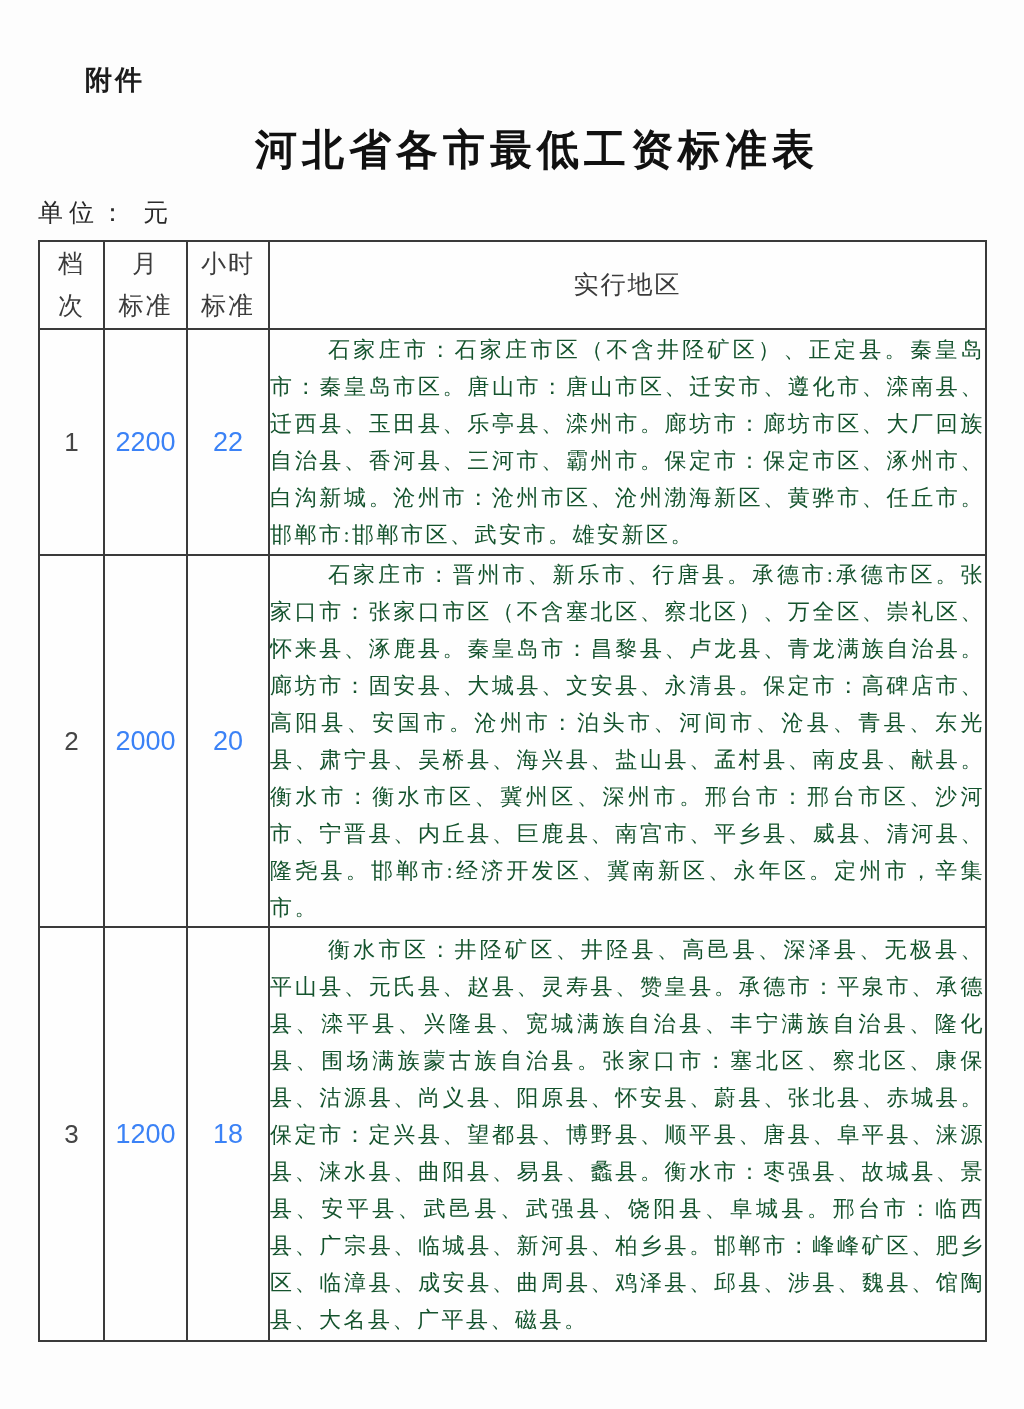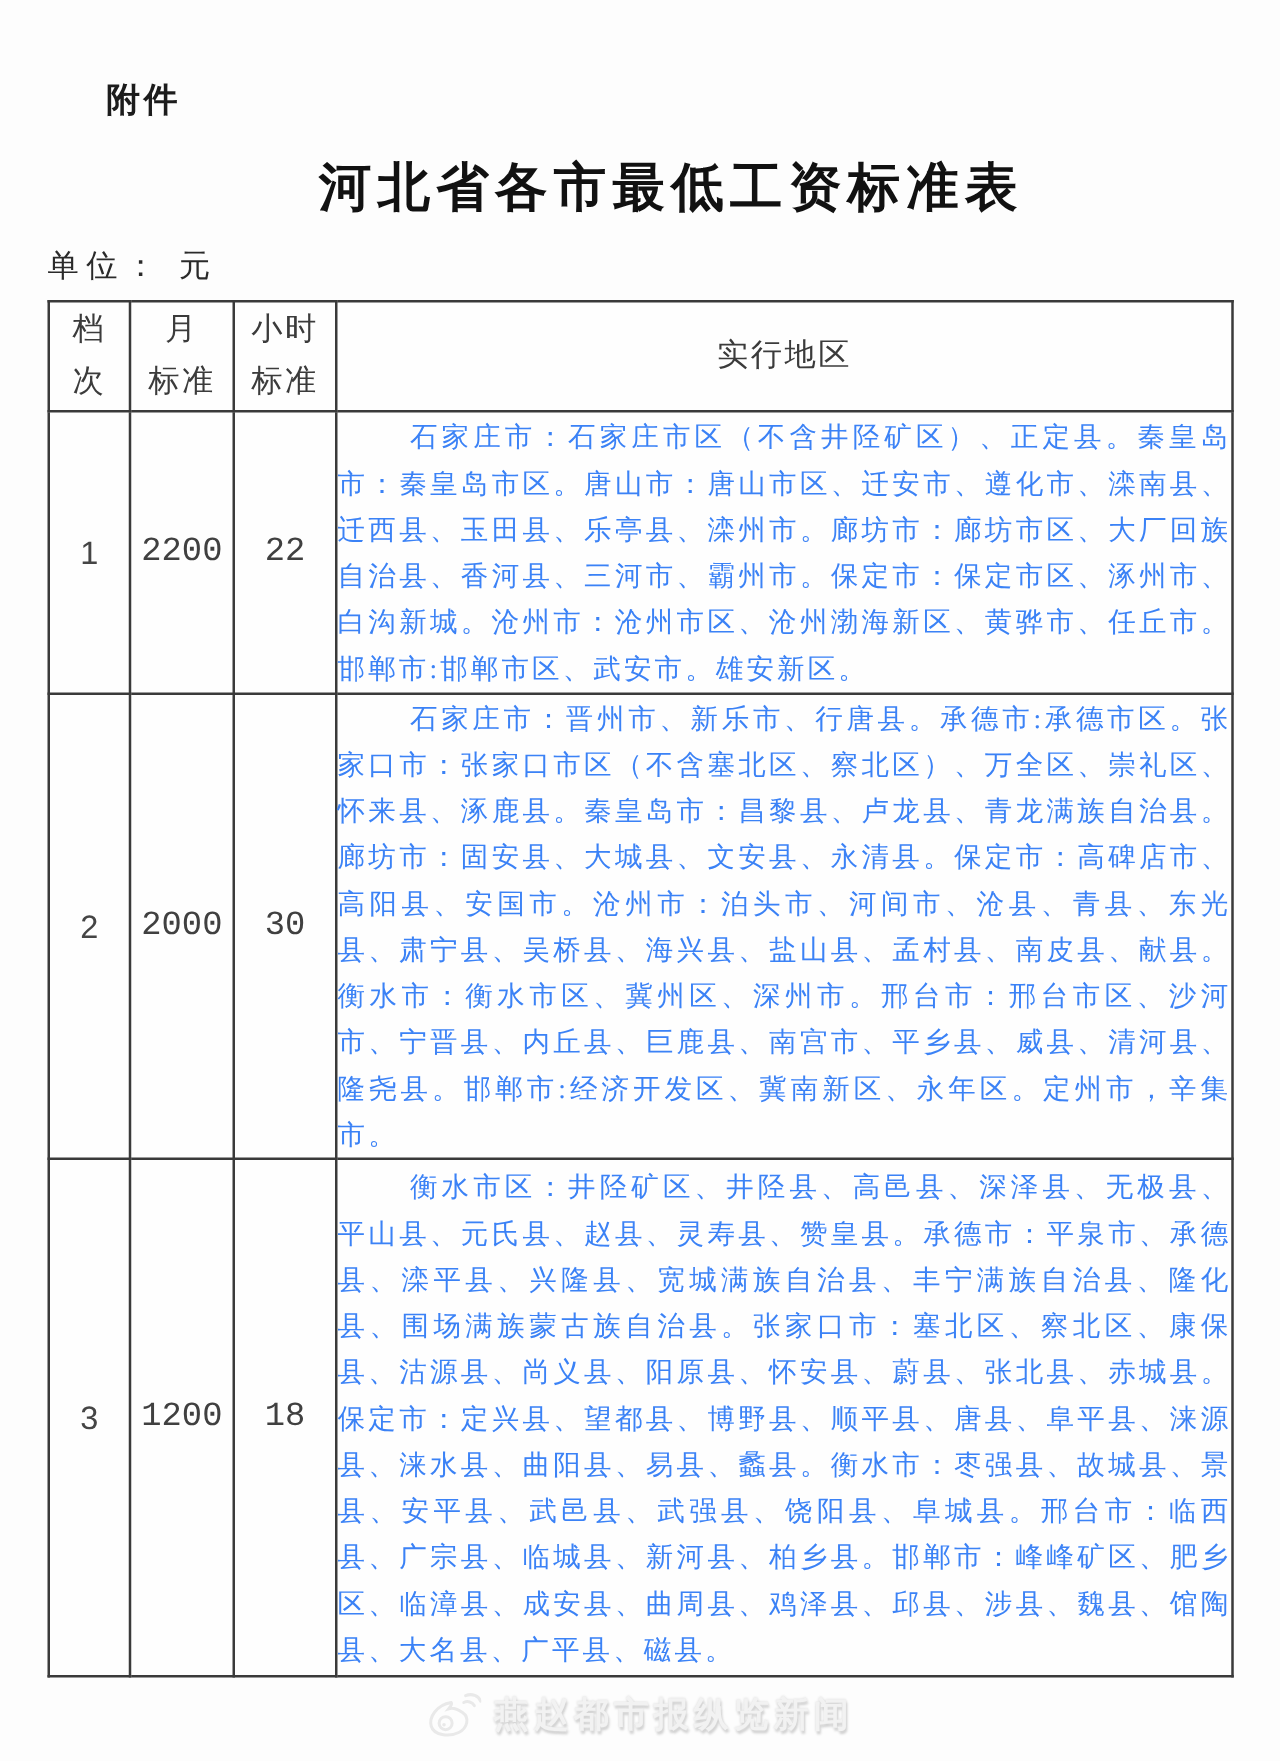--- a/index.html
+++ b/index.html
@@ -72,38 +72,38 @@
     font-size: 25px;
     letter-spacing: 2px;
     color: #3b3b3b;
     white-space: pre-line;
     line-height: 42px;
     height: 86px;
     text-align: center;
   }
   td.num {
     text-align: center;
-    font-family: Liberation Mono, monospace;
+    font-family: Liberation Sans, sans-serif;
     font-size: 27px;
-    color: #404040;
+    color: #3b82f6;
   }
   td.level {
     text-align: center;
     font-family: "Liberation Sans", "DejaVu Sans", sans-serif;
     font-size: 26px;
     color: #454545;
   }
   td.regions {
     padding: 8px 12px 8px 10px;
   }
   td.regions .para {
     font-size: 22px;
     line-height: 37px;
     letter-spacing: 2.5px;
-    color: #3b82f6;
+    color: #14532d;
     text-align: justify;
     text-justify: inter-character;
     text-indent: 58px;
   }
   tr.r1 { height: 226px; }
   tr.r2 { height: 372px; }
   tr.r3 { height: 414px; }
   .watermark {
     position: absolute;
     left: 0;
@@ -162,44 +162,30 @@
         <td class="level">1</td>
         <td class="num">2200</td>
         <td class="num">22</td>
         <td class="regions">
           <div class="para">石家庄市：石家庄市区（不含井陉矿区）、正定县。秦皇岛市：秦皇岛市区。唐山市：唐山市区、迁安市、遵化市、滦南县、迁西县、玉田县、乐亭县、滦州市。廊坊市：廊坊市区、大厂回族自治县、香河县、三河市、霸州市。保定市：保定市区、涿州市、白沟新城。沧州市：沧州市区、沧州渤海新区、黄骅市、任丘市。邯郸市:邯郸市区、武安市。雄安新区。</div>
         </td>
       </tr>
       <tr class="r2">
         <td class="level">2</td>
         <td class="num">2000</td>
-        <td class="num">30</td>
+        <td class="num">20</td>
         <td class="regions">
           <div class="para">石家庄市：晋州市、新乐市、行唐县。承德市:承德市区。张家口市：张家口市区（不含塞北区、察北区）、万全区、崇礼区、怀来县、涿鹿县。秦皇岛市：昌黎县、卢龙县、青龙满族自治县。廊坊市：固安县、大城县、文安县、永清县。保定市：高碑店市、高阳县、安国市。沧州市：泊头市、河间市、沧县、青县、东光县、肃宁县、吴桥县、海兴县、盐山县、孟村县、南皮县、献县。衡水市：衡水市区、冀州区、深州市。邢台市：邢台市区、沙河市、宁晋县、内丘县、巨鹿县、南宫市、平乡县、威县、清河县、隆尧县。邯郸市:经济开发区、冀南新区、永年区。定州市，辛集市。</div>
         </td>
       </tr>
       <tr class="r3">
         <td class="level">3</td>
         <td class="num">1200</td>
         <td class="num">18</td>
         <td class="regions">
           <div class="para">衡水市区：井陉矿区、井陉县、高邑县、深泽县、无极县、平山县、元氏县、赵县、灵寿县、赞皇县。承德市：平泉市、承德县、滦平县、兴隆县、宽城满族自治县、丰宁满族自治县、隆化县、围场满族蒙古族自治县。张家口市：塞北区、察北区、康保县、沽源县、尚义县、阳原县、怀安县、蔚县、张北县、赤城县。保定市：定兴县、望都县、博野县、顺平县、唐县、阜平县、涞源县、涞水县、曲阳县、易县、蠡县。衡水市：枣强县、故城县、景县、安平县、武邑县、武强县、饶阳县、阜城县。邢台市：临西县、广宗县、临城县、新河县、柏乡县。邯郸市：峰峰矿区、肥乡区、临漳县、成安县、曲周县、鸡泽县、邱县、涉县、魏县、馆陶县、大名县、广平县、磁县。</div>
         </td>
       </tr>
     </tbody>
   </table>
 
-  <div class="watermark">
-    <span class="wm-icon">
-      <svg viewBox="0 0 44 40" width="44" height="40">
-        <g fill="none" stroke="#e9e9e9" stroke-width="2.4" stroke-linecap="round">
-          <path d="M20 10 C 8 12, 2 22, 4 29 C 6 36, 18 38, 26 34 C 33 30.5, 35 22, 29 18 C 24 14.7, 21 14, 18 15 C 20 12.5, 21 11, 20 10 Z"></path>
-          <circle cx="15.5" cy="26.5" r="5.2"></circle>
-          <circle cx="14.2" cy="27.8" r="1.4" fill="#e9e9e9" stroke="none"></circle>
-          <path d="M30 10 C 33 8.5, 37 9.5, 38.5 12.5"></path>
-          <path d="M31.5 4.5 C 36.5 2.5, 42 4.5, 43.5 9"></path>
-        </g>
-      </svg>
-    </span>
-    <span class="wm-text">燕赵都市报纵览新闻</span>
-  </div>
 
 </div>
 
 </body></html>

